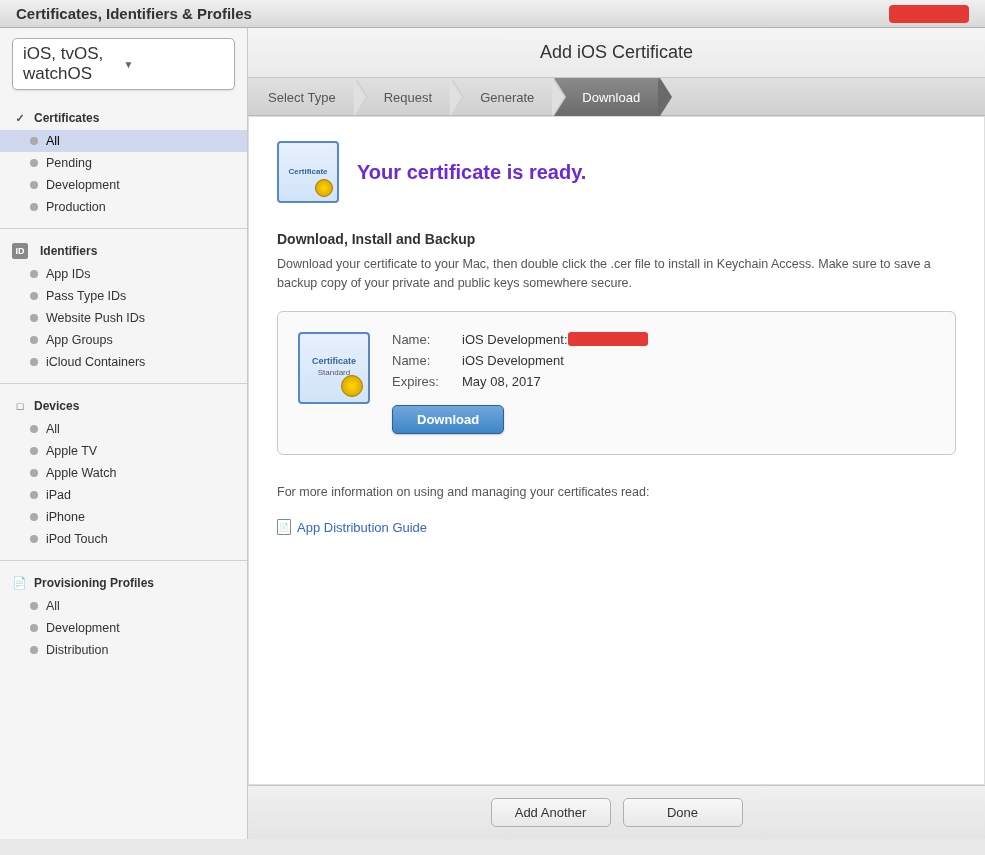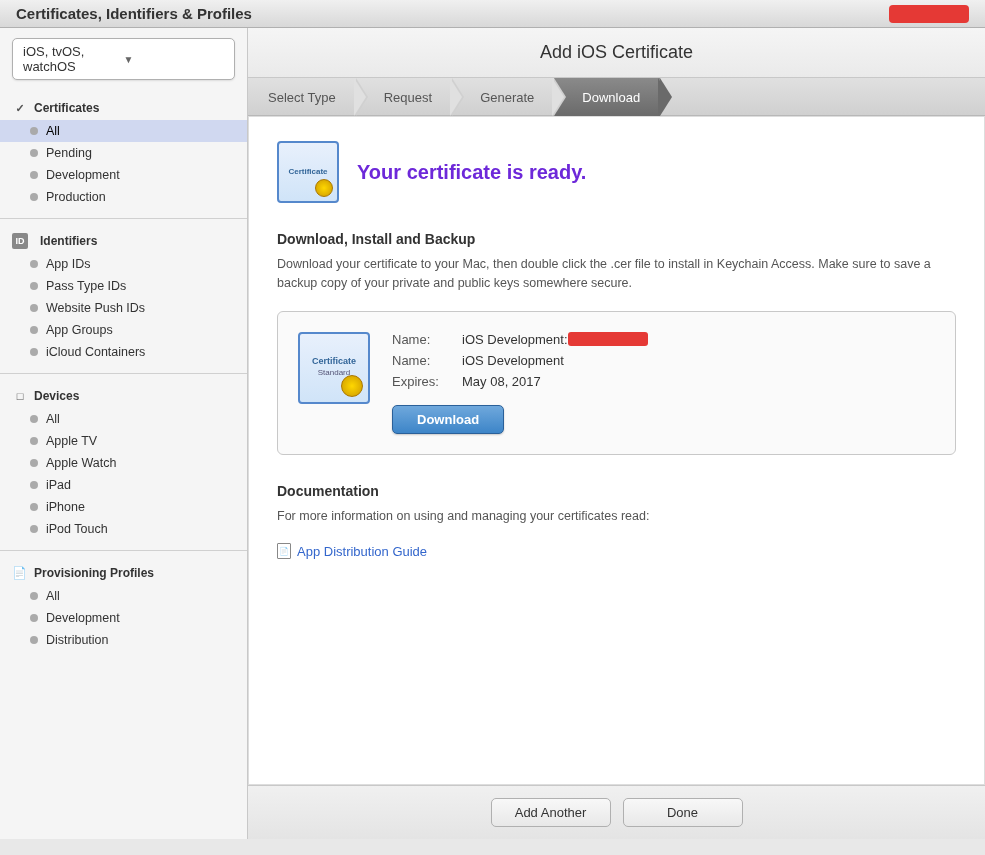--- a/index.html
+++ b/index.html
@@ -57,21 +57,21 @@
       align-items: center;
       background: white;
       border: 1px solid #b0b0b0;
       border-radius: 5px;
       padding: 5px 10px;
       cursor: pointer;
       box-shadow: 0 1px 2px rgba(0,0,0,0.1);
     }
     .platform-dropdown span {
       flex: 1;
-      font-size: 13px;
+      font-size: 17px;
       color: #333;
     }
     .platform-dropdown .arrow {
       color: #666;
       font-size: 10px;
     }
 
     .sidebar-section {
       padding: 6px 0;
     }
@@ -571,21 +571,20 @@
             <span class="cert-detail-label">Expires:</span>
             <span class="cert-detail-value">May 08, 2017</span>
           </div>
           <div>
             <button class="download-btn">Download</button>
           </div>
         </div>
       </div>
 
       <div class="doc-section">
-        <p class="section-title">Documentation</p>
         <p class="section-desc">For more information on using and managing your certificates read:</p>
         <a class="doc-link" href="#">
           <span class="doc-icon">📄</span>
           <span>App Distribution Guide</span>
         </a>
       </div>
 
     </div>
 
     <div class="content-footer">

